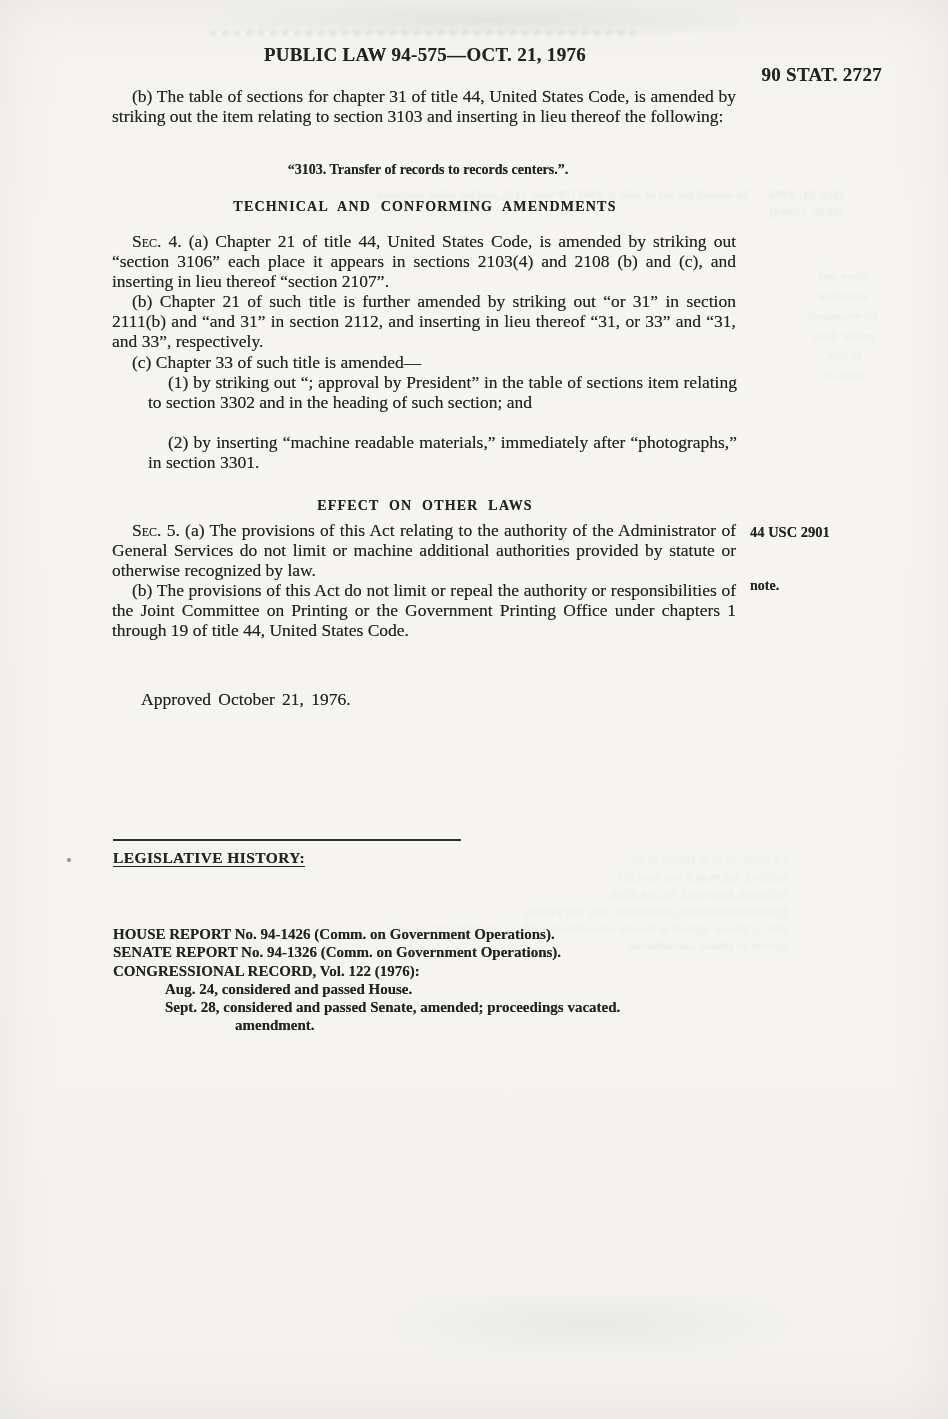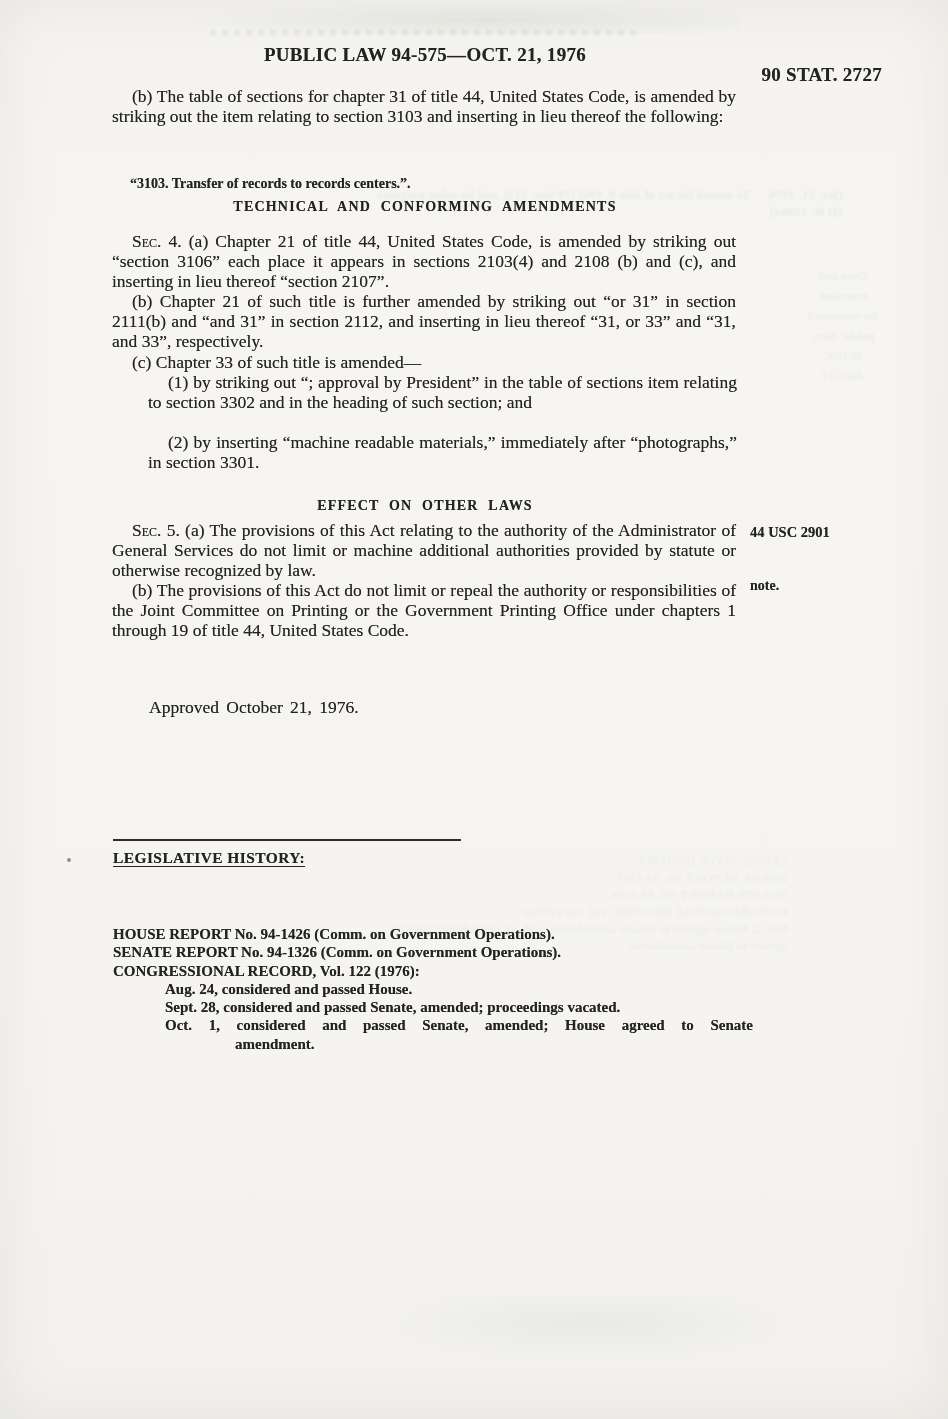--- a/index.html
+++ b/index.html
@@ -27,30 +27,30 @@
   }
 
   
   .para{
     position:absolute;left:112px;width:624px;margin:0;
     font-size:17.5px;line-height:20.2px;text-align:justify;text-indent:20px;
   }
   .para .sc{font-variant:small-caps;}
   .sub-para{ left:148px;width:589px;text-indent:20px; }
   .quote-line{
-    position:absolute;left:113px;width:624px;margin:17px;
-    font-size:14px;font-weight:bold;line-height:17px;text-indent:0;
+    position:absolute;left:113px;width:624px;margin:3px;
+    font-size:14px;font-weight:bold;line-height:17px;text-indent:0;text-align:center;
   }
   .center-head{
     position:absolute;left:113px;width:624px;margin:0;
     text-align:center;font-size:14px;font-weight:bold;
     letter-spacing:1.2px;word-spacing:5px;
   }
   .approved-line{
-    position:absolute;left:113px;width:624px;margin:16px;
+    position:absolute;left:113px;width:624px;margin:8px;
     font-size:17.5px;line-height:20.2px;text-indent:20px;word-spacing:3px;
   }
 
   
   .margin-note{
     position:absolute;left:750px;top:523px;width:150px;
     font-size:14.5px;line-height:19px;font-weight:bold;
   }
   .margin-note .mn2{font-size:14px;margin-top:34px;}
 
@@ -161,18 +161,17 @@
   <div class="lh-rule"></div>
   <p class="lh-heading ink">LEGISLATIVE HISTORY:</p>
 
   <div class="lh-block ink">
     <div class="lh-report">HOUSE REPORT No. 94-1426 (Comm. on Government Operations).</div>
     <div class="lh-report">SENATE REPORT No. 94-1326 (Comm. on Government Operations).</div>
     <div class="lh-report">CONGRESSIONAL RECORD, Vol. 122 (1976):</div>
     <div class="lh-entry">Aug. 24, considered and passed House.</div>
     <div class="lh-entry">Sept. 28, considered and passed Senate, amended; proceedings vacated.</div>
     <div class="lh-entry">
-      <span class="just">Oct. 1, considered and passed Senate, amended; House agreed to Senate</span>
       <span class="cont">amendment.</span>
     </div>
   </div>
 
 </div>
 
 </body></html>

